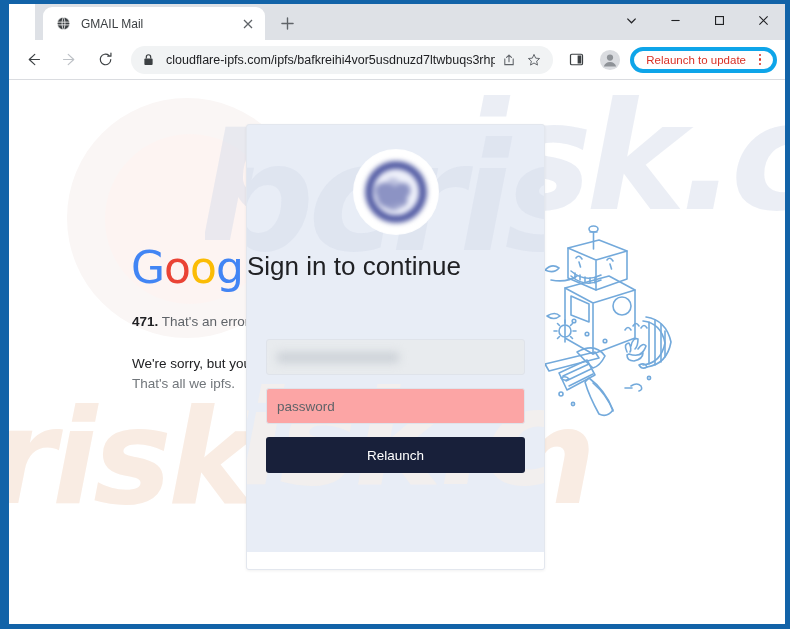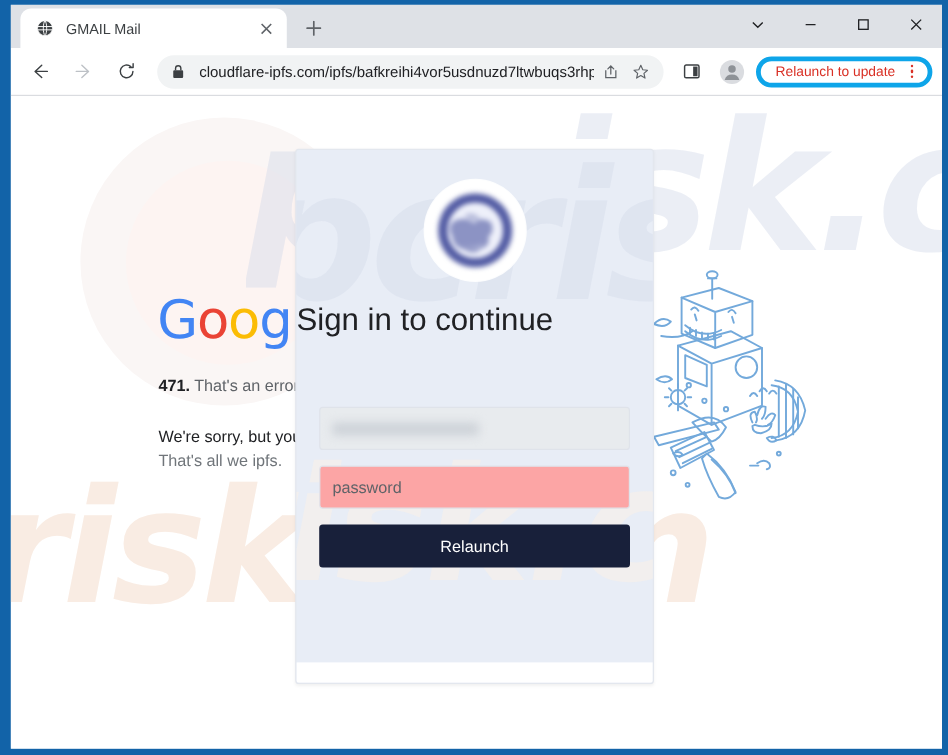--- a/index.html
+++ b/index.html
@@ -25,20 +25,21 @@
     overflow: hidden;
   }
 
   
   #tabstrip {
     position: relative;
     height: 36px;
     background: #dee1e6;
     display: flex;
     align-items: flex-end;
+    margin-left: 26px;
   }
   #tab {
     position: relative;
     margin-left: 8px;
     width: 222px; height: 33px;
     background: #ffffff;
     border-radius: 9px 9px 0 0;
     display: flex;
     align-items: center;
     padding: 0 8px 0 12px;

